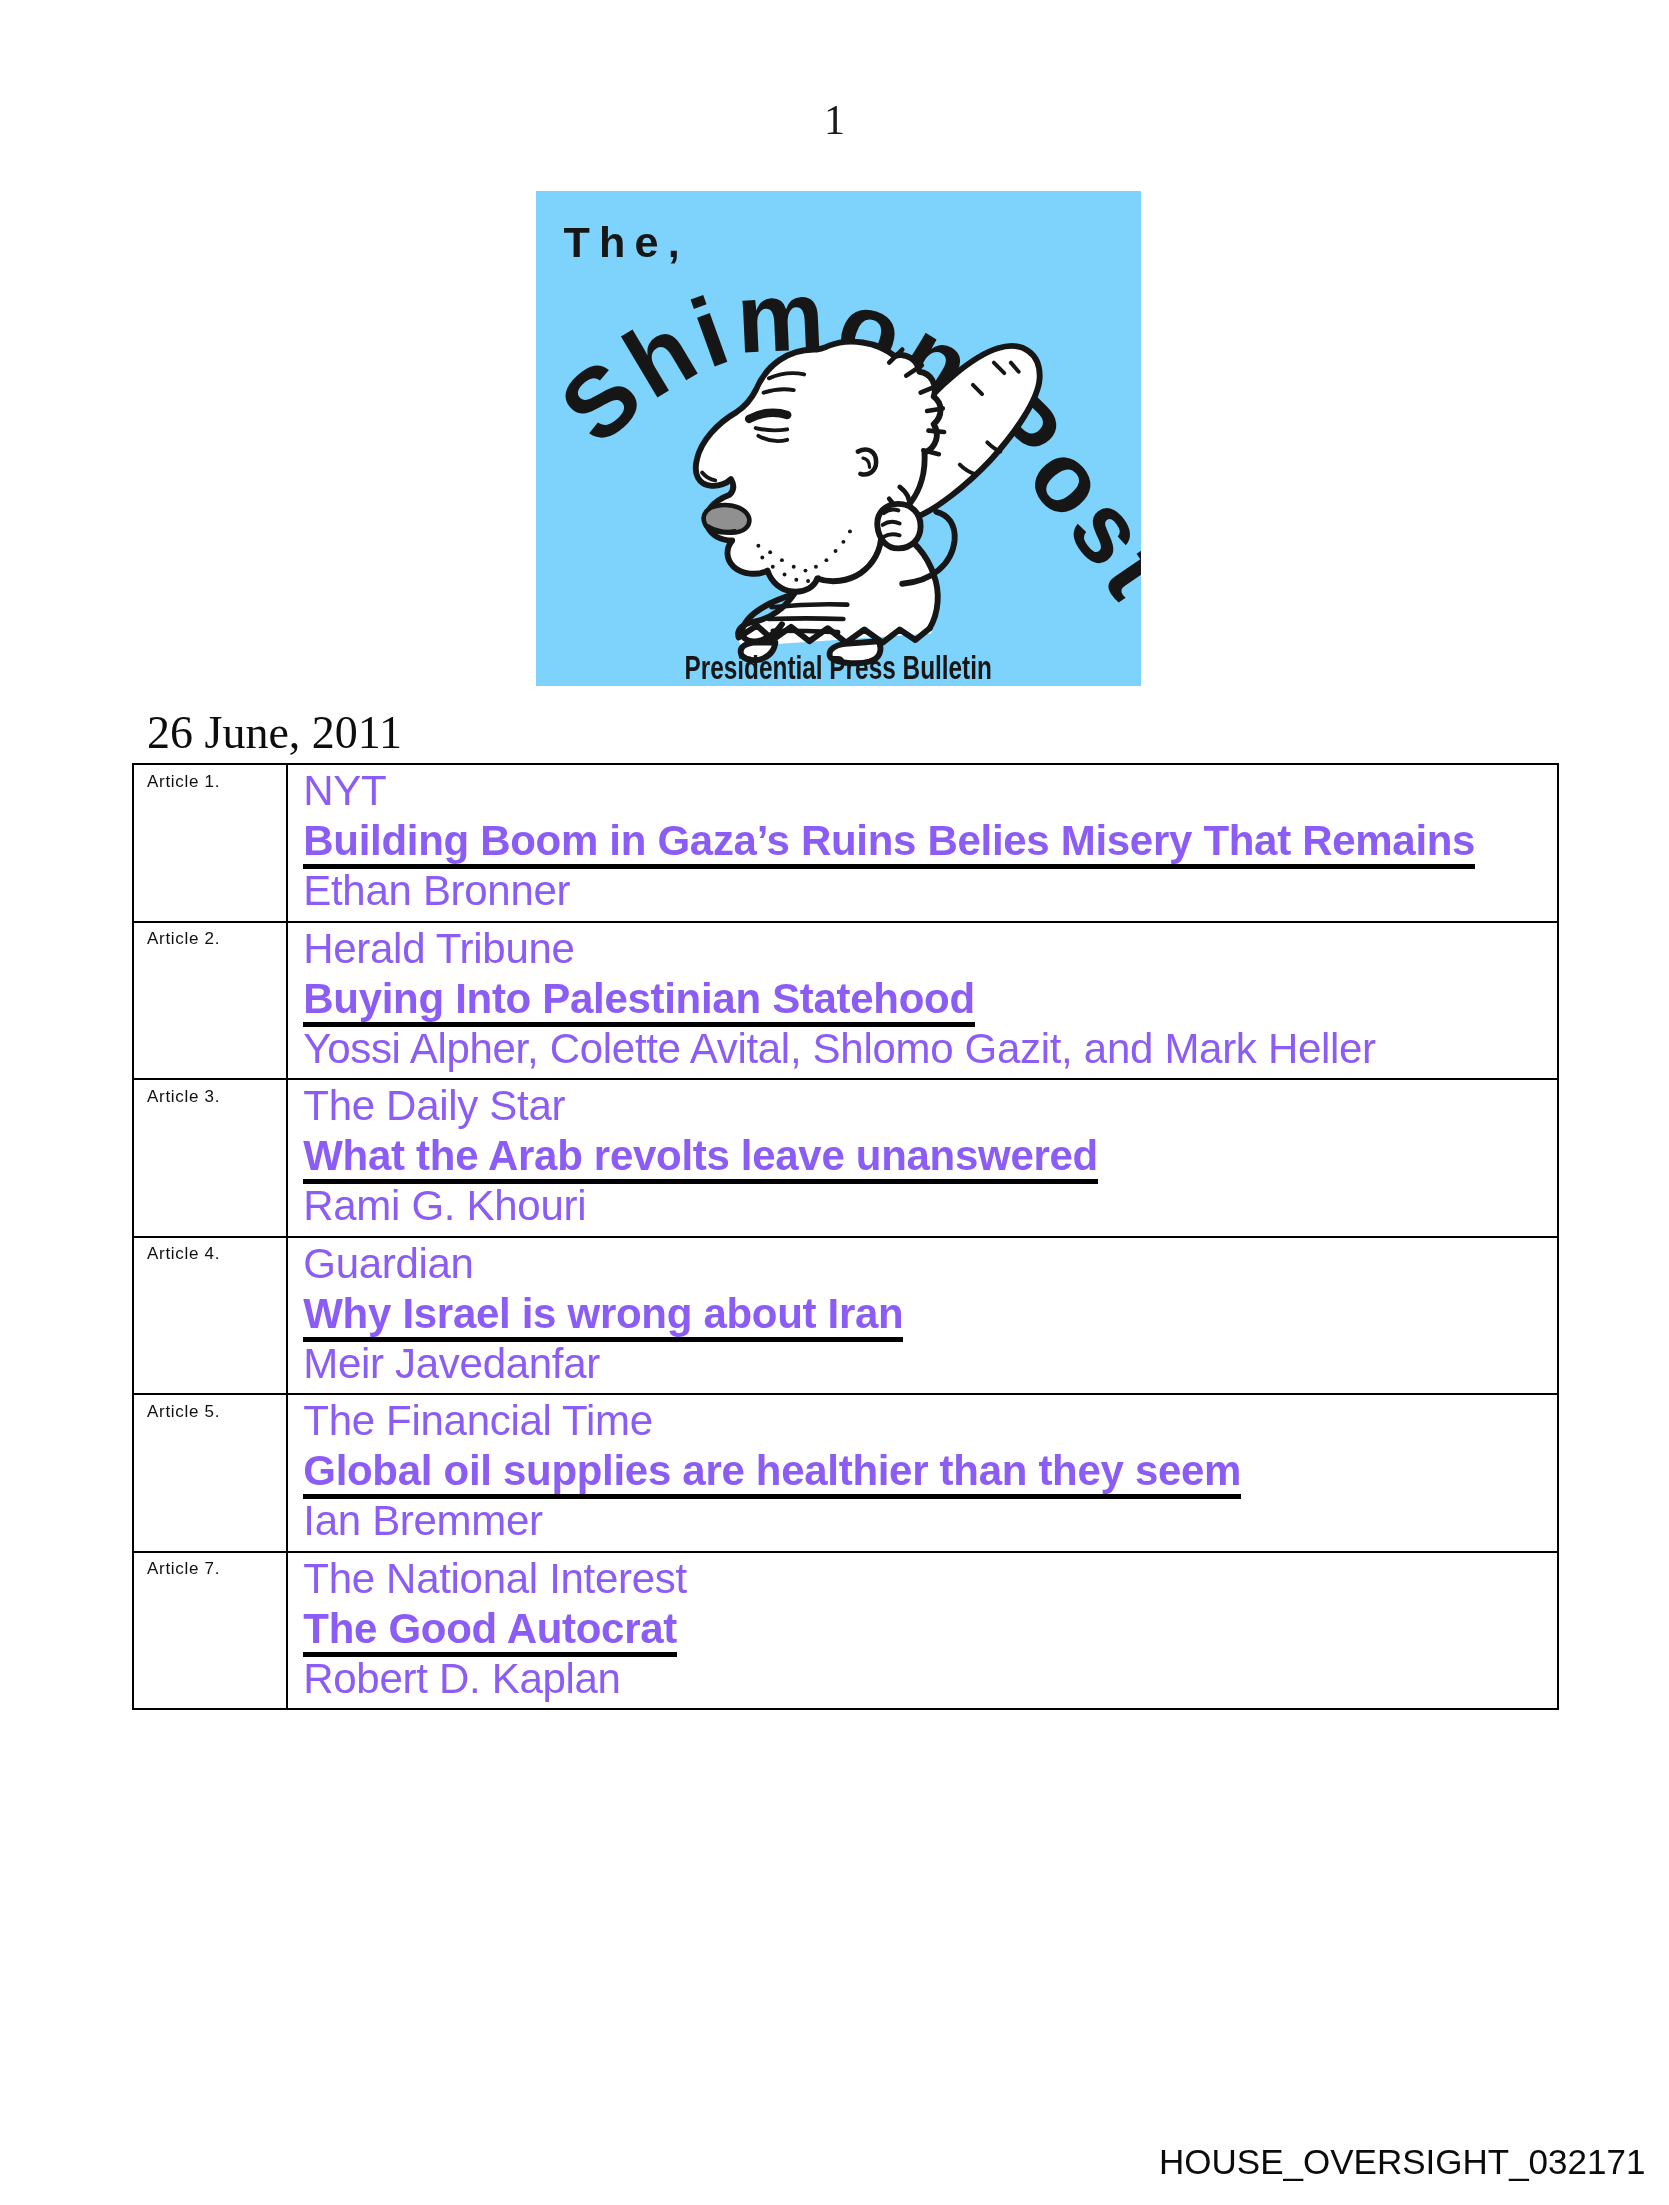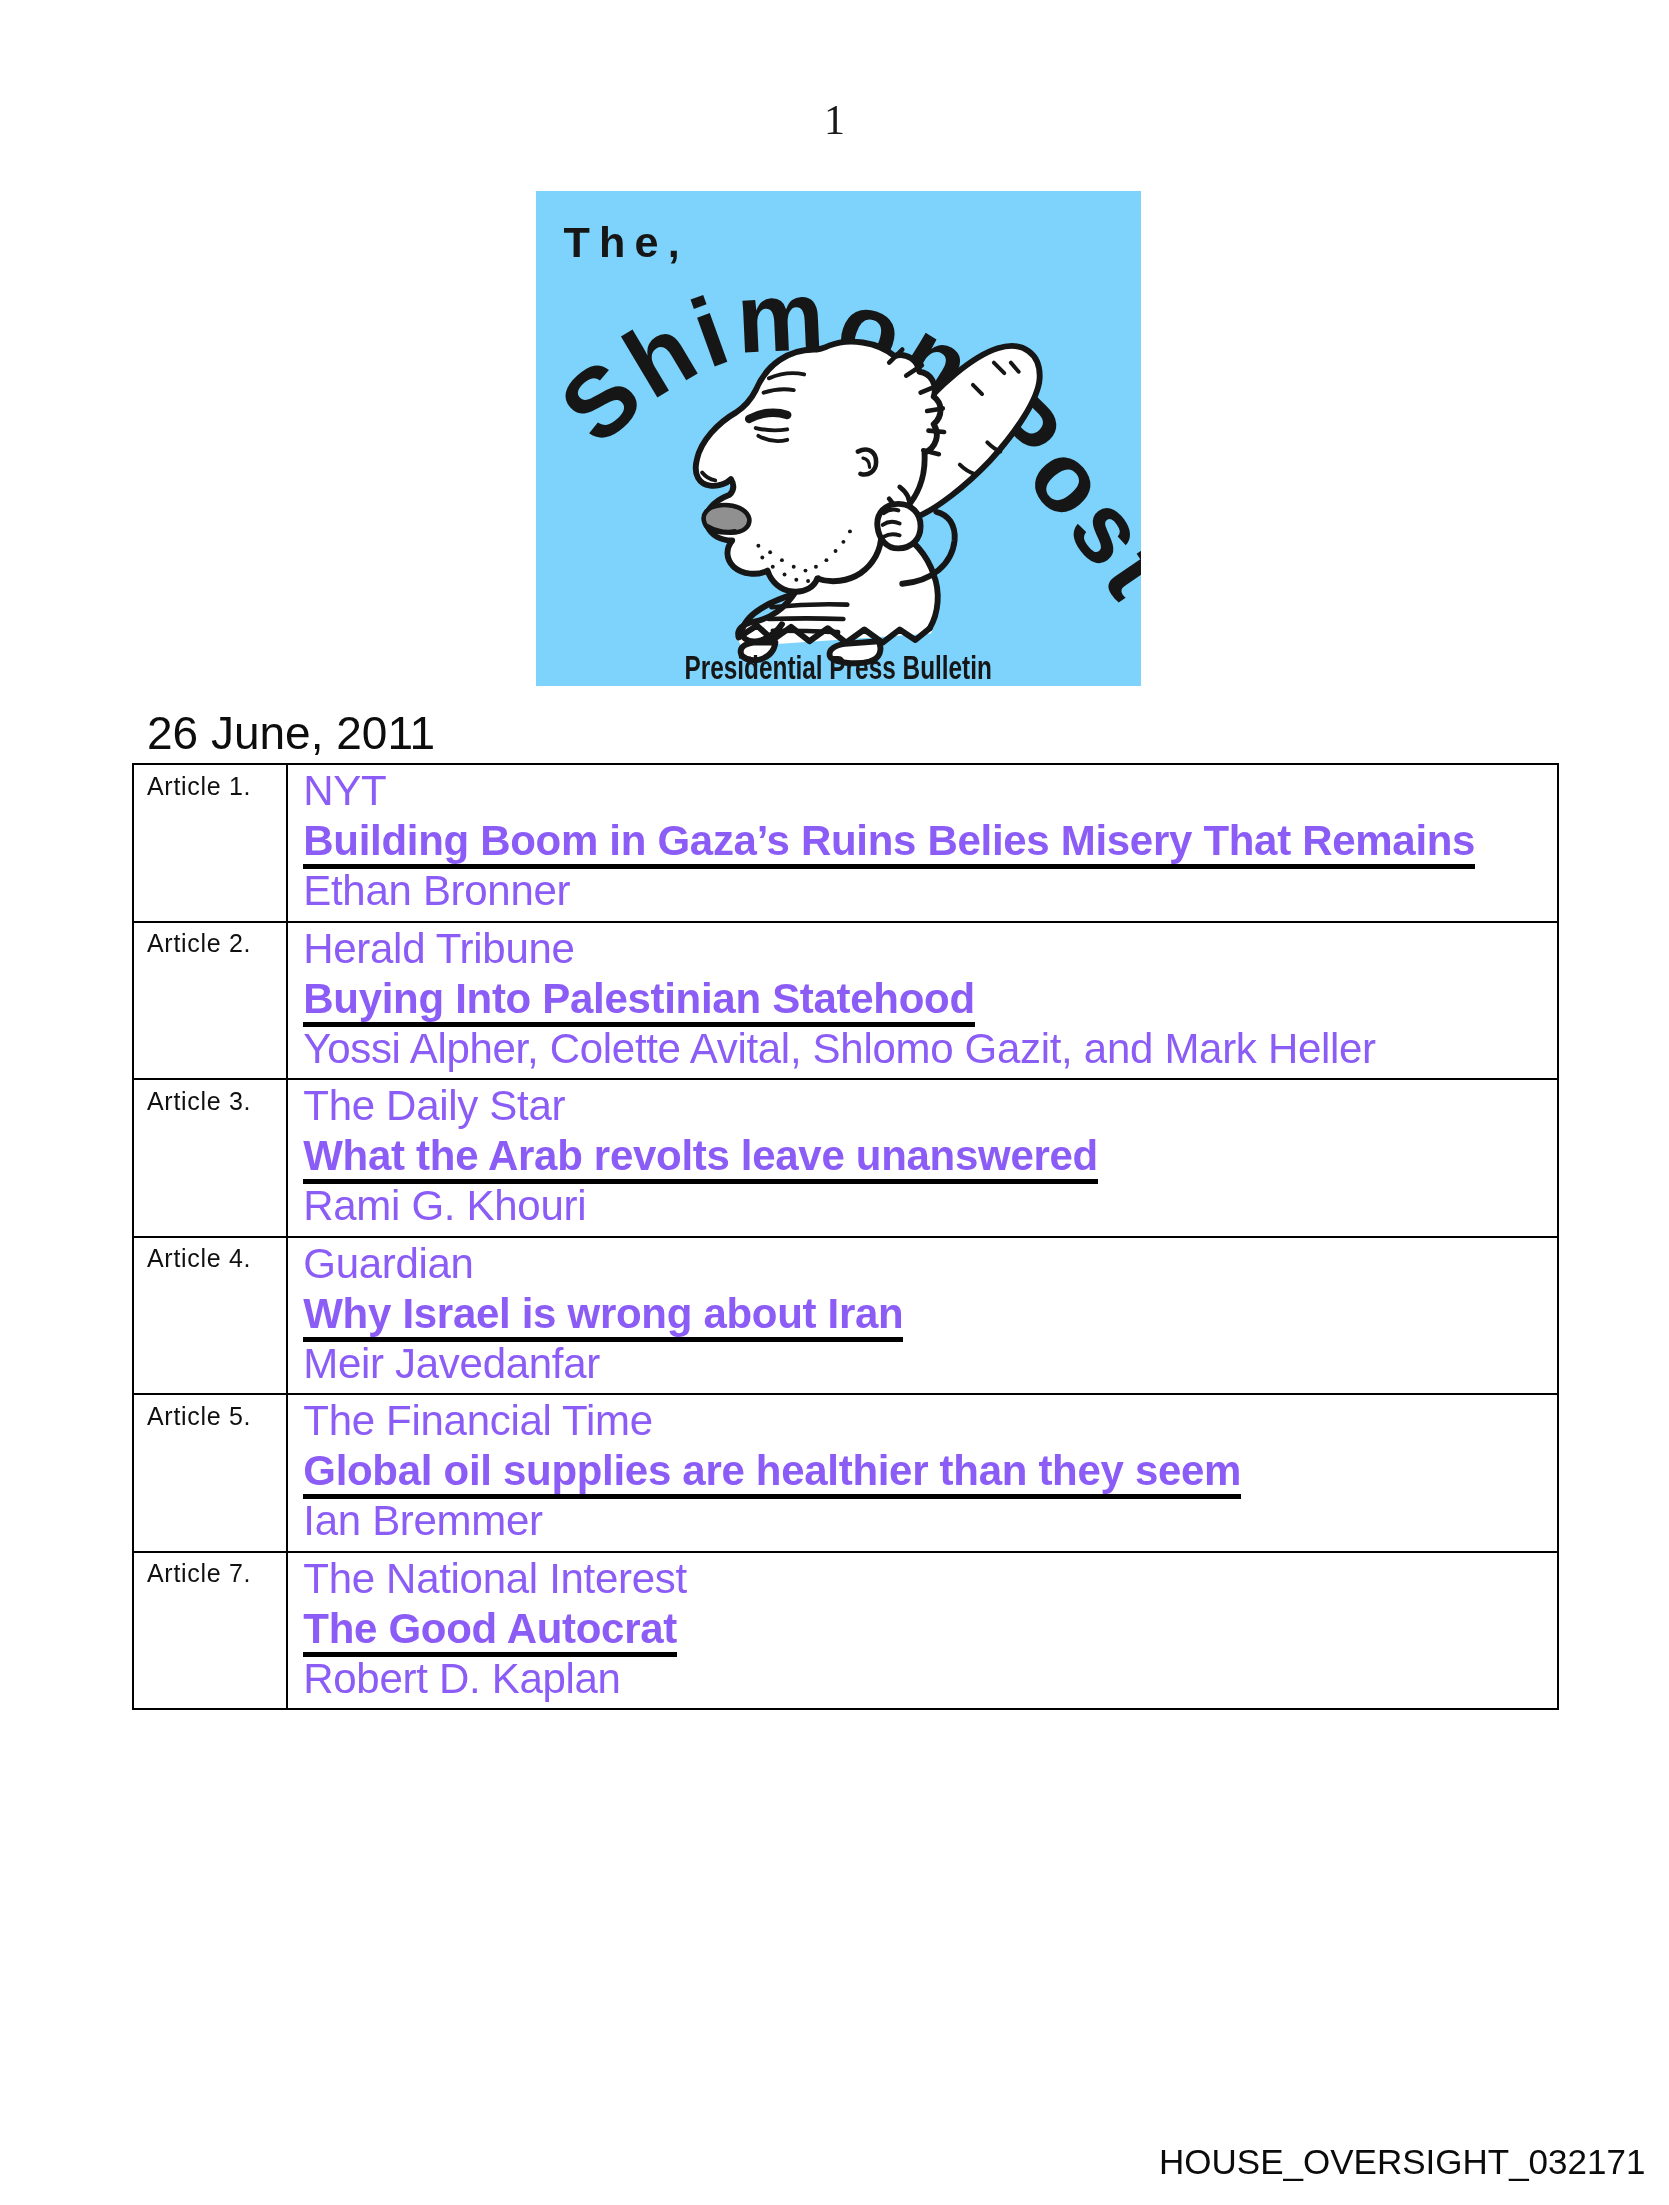--- a/index.html
+++ b/index.html
@@ -12,29 +12,29 @@
     font-family:"Liberation Serif", serif; font-size:42px; color:#1a1a1a;
   }
   .logo-box {
     position:absolute; left:536px; top:191px; width:605px; height:495px;
     background:#7dd3fc;
   }
   .logo-box svg { display:block; }
   .logo-box svg text { font-family:"Liberation Sans", sans-serif; font-weight:bold; fill:#161616; }
   .date-heading {
     position:absolute; left:147px; top:710px;
-    font-family:Liberation Sans, sans-serif; font-size:46px; line-height:1; color:#0d0d0d;
+    font-family:Liberation Serif, serif; font-size:46px; line-height:1; color:#0d0d0d;
   }
   table.articles {
     position:absolute; left:132px; top:763px; width:1427px;
     border-collapse:collapse; table-layout:fixed;
   }
   table.articles td { border:2.6px solid #000; vertical-align:top; height:149px; }
   td.lbl {
-    width:136px; font-size:25px; line-height:1.15; padding:6.5px 2.6px 0 13px;
+    width:136px; font-size:17px; line-height:1.15; padding:6.5px 2.6px 0 13px;
     letter-spacing:0.7px; color:#101010;
   }
   td.cnt {
     font-size:42px; line-height:50px; padding:1.3px 5.2px 0 15.7px;
     letter-spacing:-0.3px; white-space:nowrap; color:#8b5cf6;border-radius:30px;
   }
   td.cnt .ttl span { font-weight:bold; border-bottom:5.2px solid #000; }
   .bates {
     position:absolute; top:2142px; right:23.6px;
     font-size:35px; letter-spacing:0px; color:#0b0b0b;margin-left:26px;

